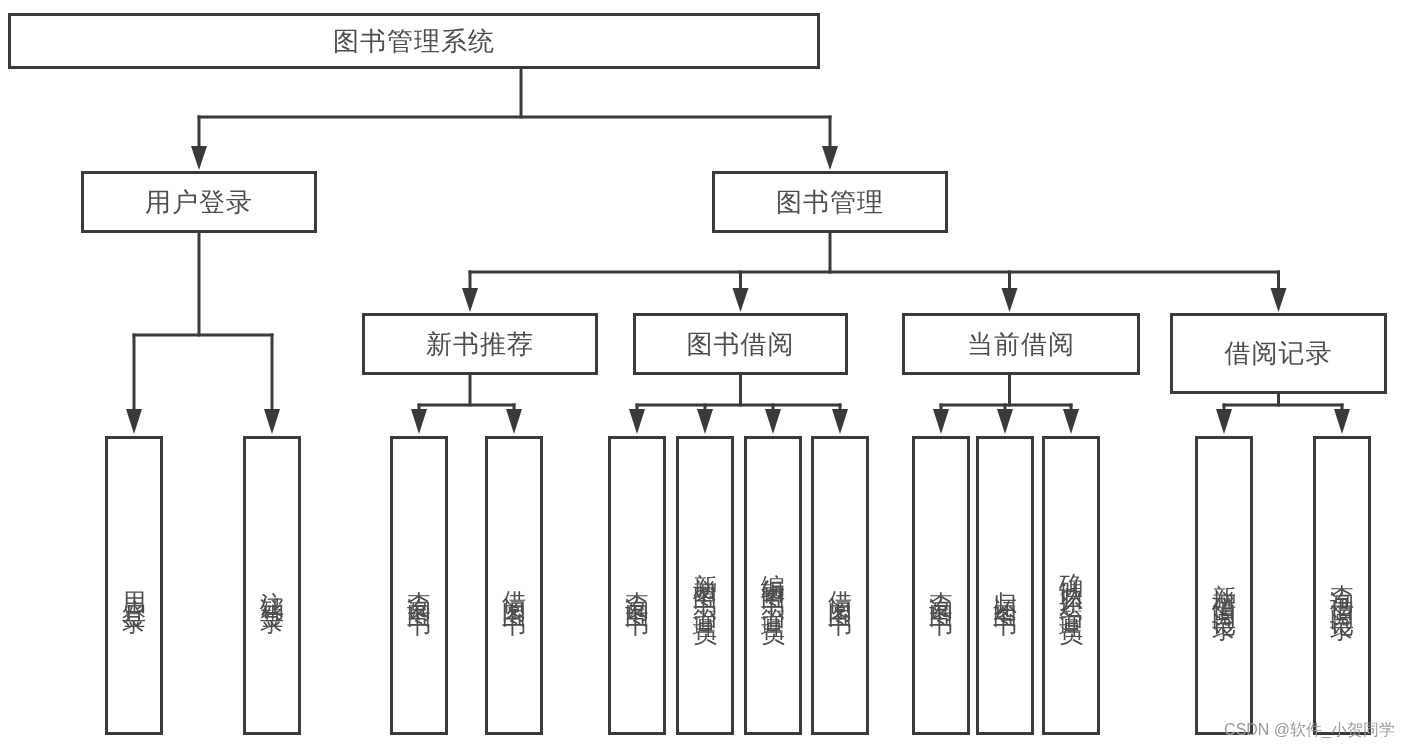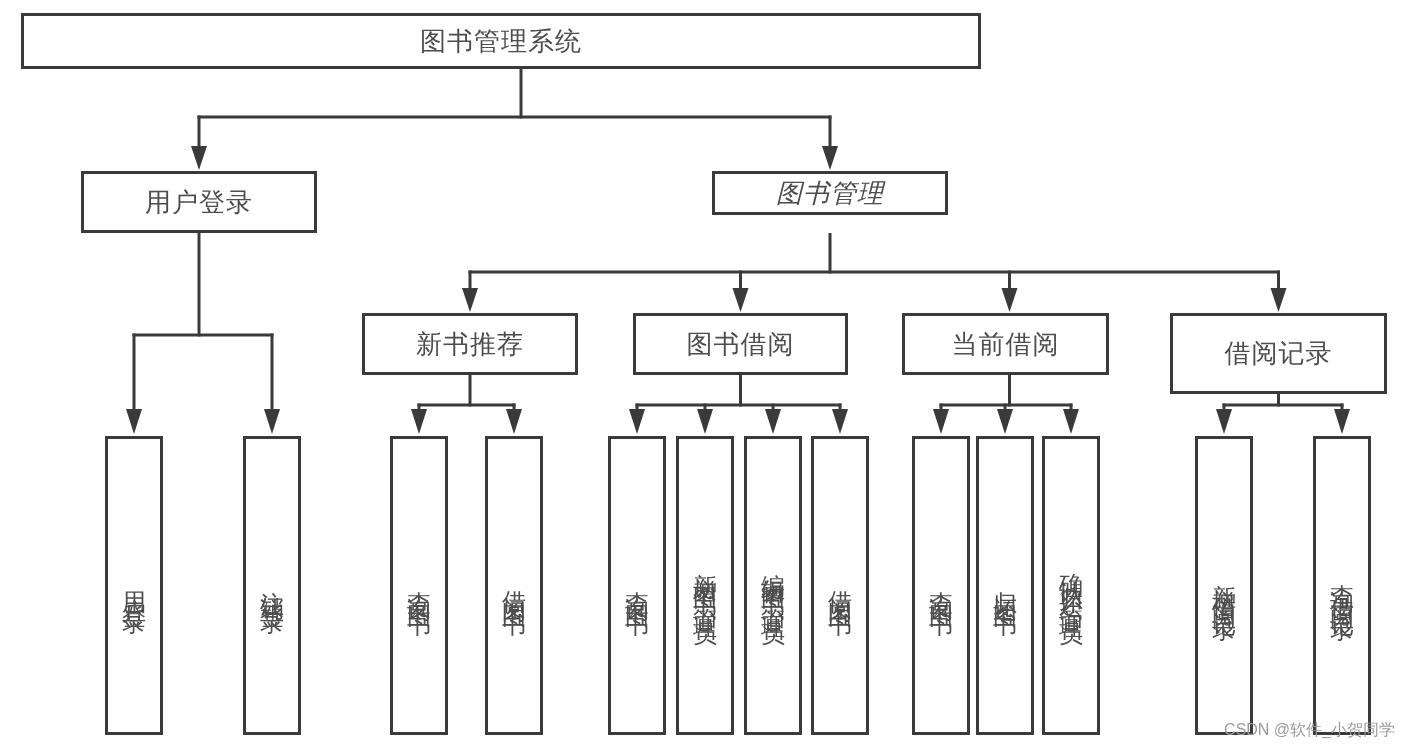--- a/index.html
+++ b/index.html
@@ -30,26 +30,26 @@
   }
   .node-h { font-size: 26px; letter-spacing: 1px; white-space: nowrap; }
   .node-v { font-size: 24px; }
   .node-v .vtext {
     writing-mode: vertical-rl;
     letter-spacing: 7px;
     line-height: 1;
     max-height: 288px;
   }
   
-  .n-root   { left: 21px;   top: 13px;  width: 960px; height: 56px; }
+  .n-root   { left: 8px;   top: 13px;  width: 812px; height: 56px; }
   .n-login  { left: 81px;   top: 171px; width: 236px;  height: 62px; }
-  .n-mgmt   { left: 712px;  top: 171px; width: 236px;  height: 44px; font-style: italic; }
-  .n-rec    { left: 362px;  top: 313px; width: 216px;  height: 62px; text-align: center; }
+  .n-mgmt   { left: 712px;  top: 171px; width: 236px;  height: 62px; }
+  .n-rec    { left: 362px;  top: 313px; width: 236px;  height: 62px; text-align: center; }
   .n-borrow { left: 633px;  top: 313px; width: 215px;  height: 62px; }
-  .n-cur    { left: 902px;  top: 313px; width: 207px;  height: 62px; }
+  .n-cur    { left: 902px;  top: 313px; width: 238px;  height: 62px; }
   .n-hist   { left: 1170px; top: 313px; width: 217px;  height: 81px; }
   .leaf     { top: 436px; width: 58px; height: 299px; }
   .l1  { left: 105px;  }
   .l2  { left: 243px;  }
   .l3  { left: 390px;  }
   .l4  { left: 485px;  }
   .l5  { left: 608px;  }
   .l6  { left: 676px;  }
   .l7  { left: 744px;  }
   .l8  { left: 811px;  }

